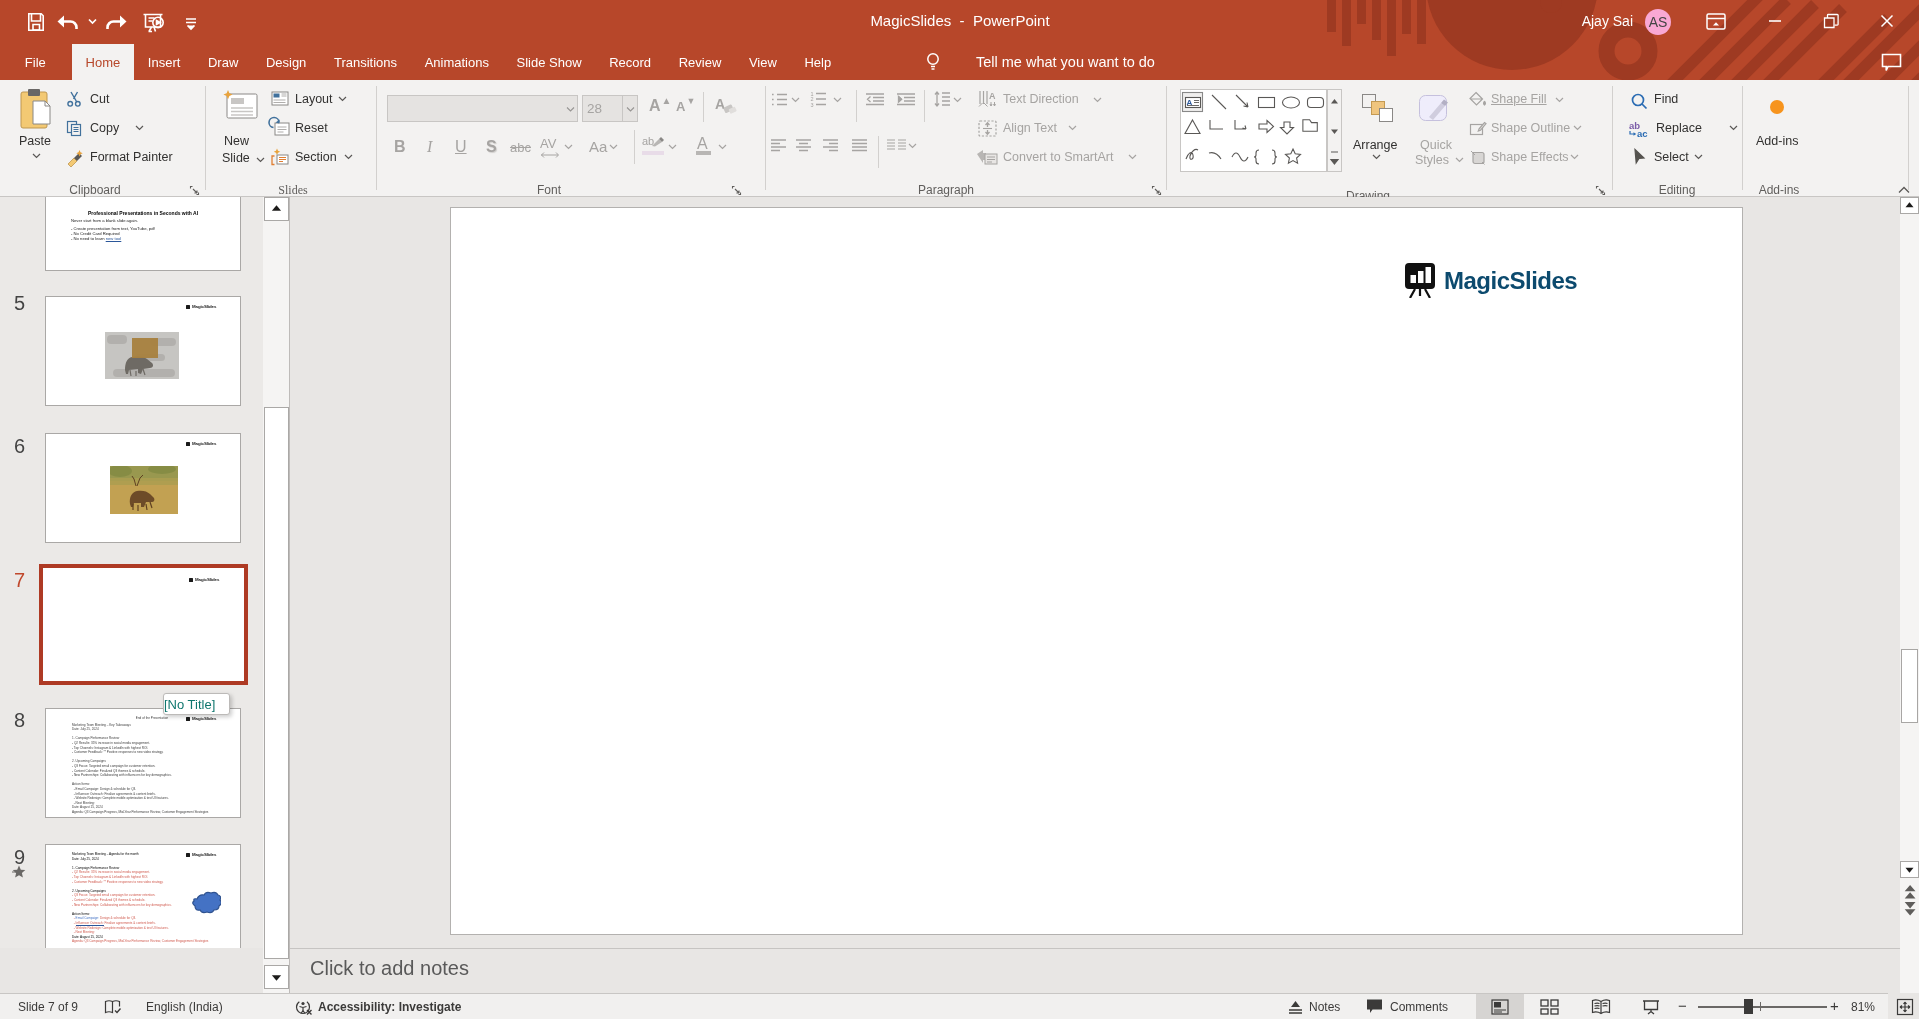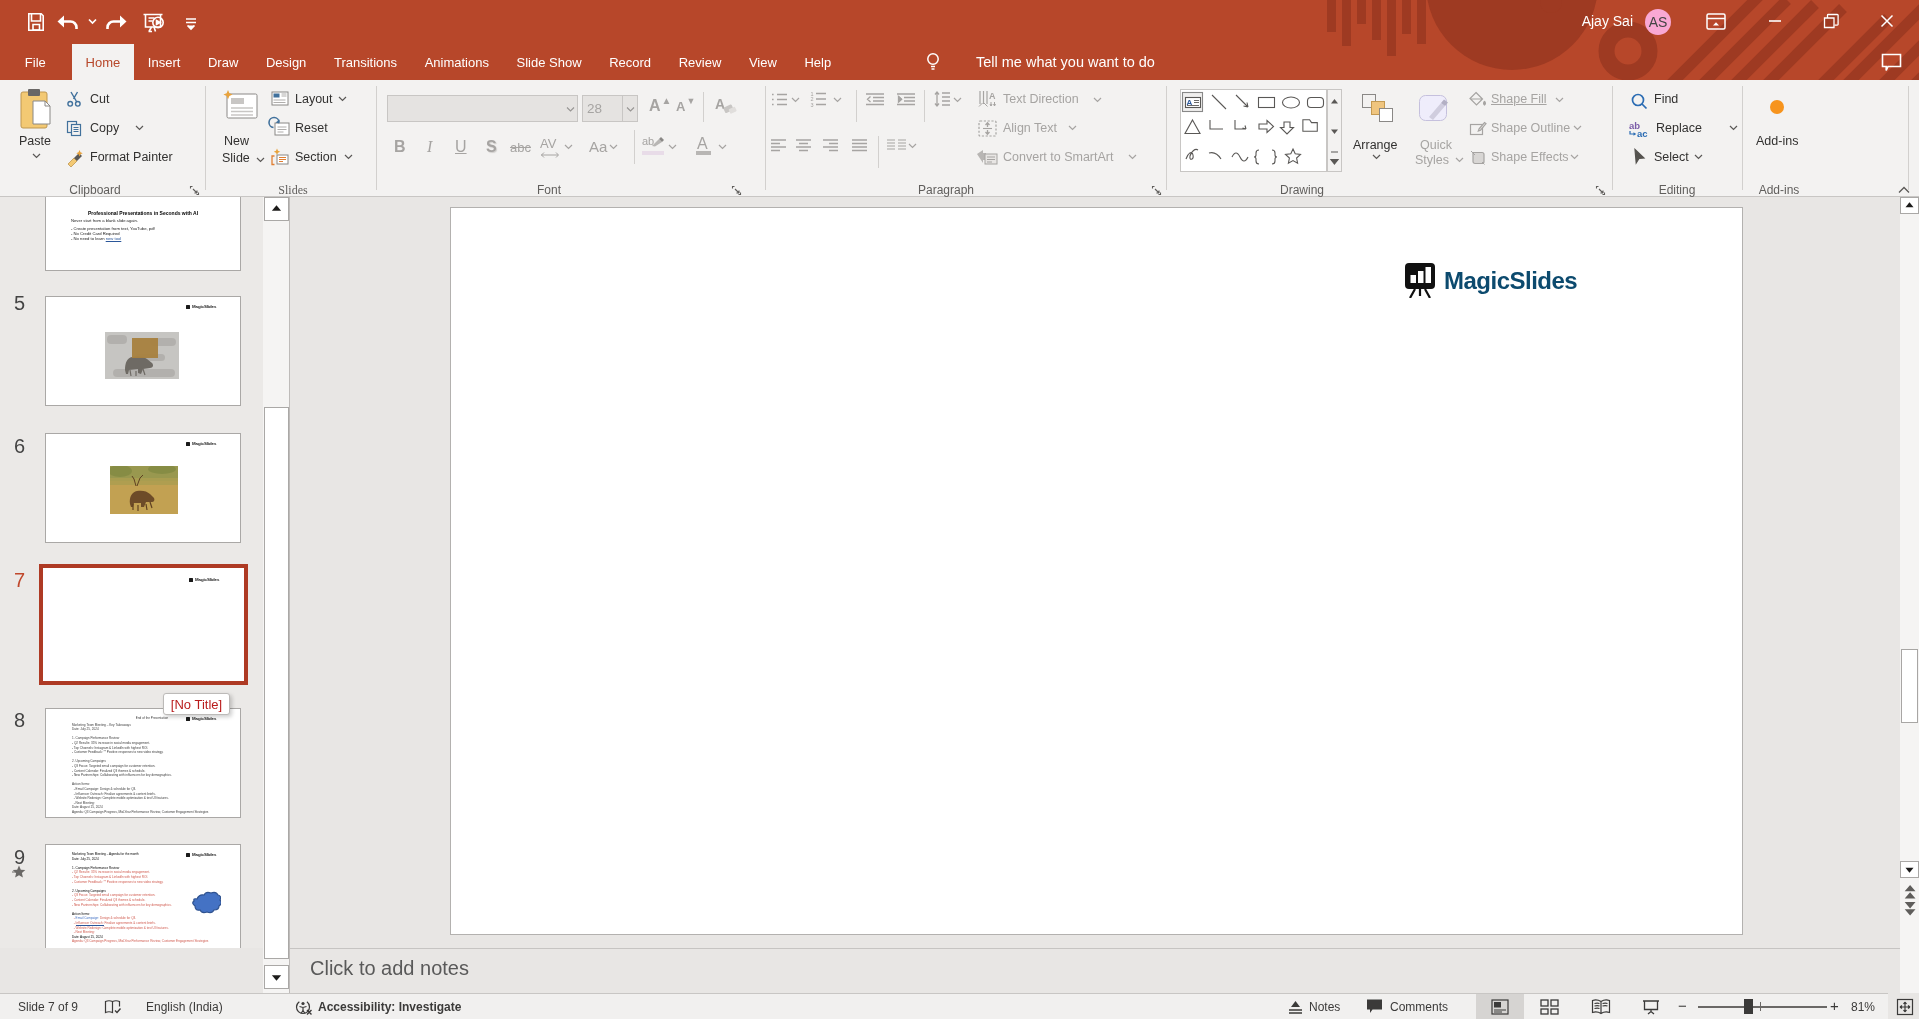--- a/index.html
+++ b/index.html
@@ -46,21 +46,21 @@
 
 
 #statusbar { position:absolute; left:0; top:993px; width:1888px; height:26px; background:#f1f0ef; border-top:1px solid #c8c6c4; font-size:12px; color:#3b3a39; }
 .minilogo { position:absolute; right:22px; top:7px; width:32px; height:6px; }
 .minilogo::before { content:""; position:absolute; left:0; top:0.5px; width:4px; height:4px; background:#1a1a1a; border-radius:0.5px; }
 .minilogo::after { content:"MagicSlides"; position:absolute; left:6px; top:0; font-size:4.4px; font-weight:bold; color:#1a1a1a; letter-spacing:-0.1px; }
 .tinytext { position:absolute; left:26px; top:7px; right:8px; font-size:3.1px; line-height:4.6px; color:#3d3d3d; }
 .tinytext .red { color:#d05a4e; }
 .sbbtn { position:absolute; left:1px; width:25px; height:24px; background:#fff; border:1px solid #aaa8a6; display:flex; align-items:center; justify-content:center; }
 .sbthumb { position:absolute; left:1px; top:210px; width:25px; height:552px; background:#fff; border:1px solid #aaa8a6; }
-#tooltip { position:absolute; left:163px; top:496px; width:67px; height:22px; background:#fff; border:1px solid #bcbab8; border-radius:3px; box-shadow:2px 2px 4px rgba(0,0,0,0.2); font-size:13px; color:#b91c1c; text-align:center; line-height:21px; z-index:5; }
+#tooltip { position:absolute; left:163px; top:496px; width:67px; height:22px; background:#fff; border:1px solid #bcbab8; border-radius:3px; box-shadow:2px 2px 4px rgba(0,0,0,0.2); font-size:13px; color:#0f766e; text-align:left; line-height:21px; z-index:5; }
 </style>
 </head>
 <body>
 <div id="titlebar">
   <svg id="deco" width="620" height="80" viewBox="0 0 620 80">
     <g fill="#9e3a22">
       <rect x="28" y="0" width="9" height="32"></rect>
       <rect x="43" y="0" width="9" height="46"></rect>
       <rect x="58" y="0" width="9" height="24"></rect>
       <rect x="73" y="0" width="9" height="40"></rect>
@@ -103,20 +103,21 @@
         <path d="M148.5 18 h6 M148.5 21 h4"></path>
         <circle cx="158" cy="22.5" r="5.2"></circle>
         <path d="M156.5 20.5 l3.6 2 l-3.6 2 z" fill="#fff"></path>
         <path d="M152 31.5 l-3.5 0 M151.5 27 l-2.5 4.5 M154 27 l1.5 4.5"></path>
       </g>
 
       <path d="M186 19 h10 M186 22.5 h10" stroke-width="1.7"></path>
       <path d="M187.5 25.5 l3.5 3.5 l3.5 -3.5" stroke-width="1.7" fill="#fff"></path>
     </svg>
   </div>
+  <div id="title-text">MagicSlides&nbsp; -&nbsp; PowerPoint</div>
   <div class="abs" style="right:286px;top:0;height:44px;line-height:42px;color:#fff;font-size:14px;">Ajay Sai</div>
   <div class="avatar abs" style="left:1645px;top:9px;">AS</div>
   <svg class="abs" style="left:1705px;top:12px;" width="22" height="20" viewBox="0 0 22 20" fill="none" stroke="#fff" stroke-width="1.5">
     <rect x="2" y="2" width="18" height="15" rx="1.5"></rect>
     <path d="M2 6.5 h18"></path>
     <path d="M8 13.5 l3 -3.2 l3 3.2" fill="#fff" stroke="none"></path>
   </svg>
   <svg class="abs" style="left:1764px;top:10px;" width="22" height="22" viewBox="0 0 22 22" stroke="#fff" fill="none">
     <path d="M5 11 h12" stroke-width="1.6"></path>
   </svg>
@@ -447,21 +448,21 @@
       <path d="M1 1 l3.5 3.5 L8 1"></path>
     </svg>
 <svg style="left:1469px;top:69px;" width="18" height="17" viewBox="0 0 18 17" fill="none" stroke="#a6a4a2" stroke-width="1.2">
   <path d="M4 3.5 h9 a2 2 0 0 1 2 2 v7 a2 2 0 0 1 -2 2 h-7 a2 2 0 0 1 -2 -2 z" fill="#d8d6d4"></path>
   <path d="M2 2 l4 4 M13 13 l2.5 2.5" stroke-width="1"></path>
 </svg>
 <div class="td" style="left:1491px;top:70px;">Shape Effects</div>
 <svg style="left:1570px;top:74px;" width="9" height="6" viewBox="0 0 9 6" fill="none" stroke="#a6a4a2" stroke-width="1.2">
       <path d="M1 1 l3.5 3.5 L8 1"></path>
     </svg>
-<div class="glabel" style="left:1247px;width:110px;">Drawing</div>
+<div class="glabel" style="left:1313px;width:110px;margin-top:6px;">Drawing</div>
 <svg style="left:1595px;top:105px;" width="11" height="11" viewBox="0 0 11 11" fill="none" stroke="#605e5c" stroke-width="1.1">
   <path d="M1.5 3.5 v-2 h2 M9.5 7.5 v2 h-2 M4 4 l4 4 M8 8 v-2.6 M8 8 h-2.6"></path>
 </svg>
 <div class="gsep" style="left:1612px;"></div>
 
 <svg style="left:1630px;top:12px;" width="19" height="19" viewBox="0 0 19 19" fill="none" stroke="#2b6cb3" stroke-width="1.7">
   <circle cx="8" cy="8" r="5.5"></circle>
   <path d="M12 12 l4.5 4.5"></path>
 </svg>
 <div class="t" style="left:1654px;top:12px;">Find</div>

